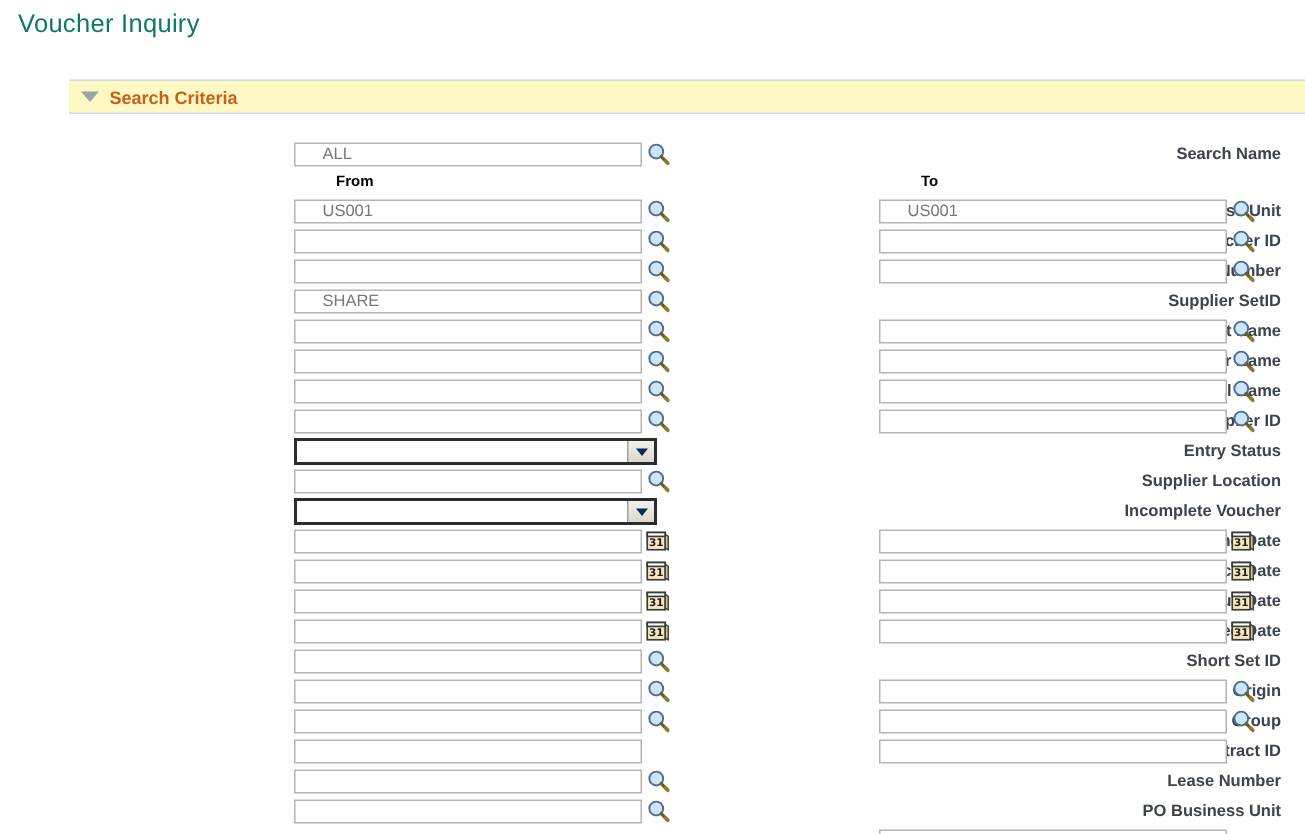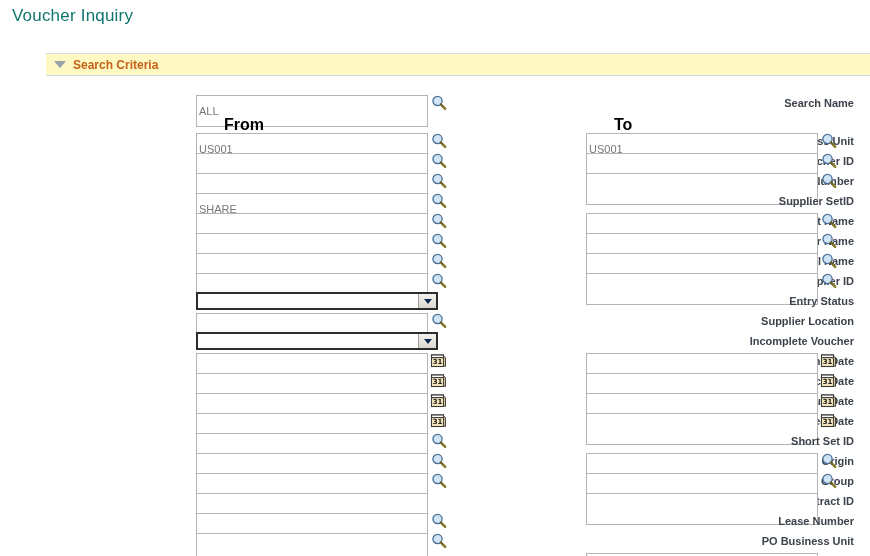--- a/index.html
+++ b/index.html
@@ -80,28 +80,28 @@
     color: #3c434b;
     line-height: 17px;
     padding-right: 16px;
     box-sizing: border-box;
     white-space: nowrap;
   }
 
   .fld {
     position: absolute;
     top: 0;
-    height: 32px;
+    height: 16px;
     box-sizing: border-box;
     border: 1px solid #b4b4b4;
     background: #ffffff;
     font-family: "Liberation Sans", sans-serif;
     font-size: 11px;
     color: #777777;
-    padding: 0 2px;
+    padding: 0 18px;
     line-height: 14px;
     outline: none;
   }
   .fld.from { left: 196px; width: 232px; }
   .fld.to   { left: 586px; width: 232px; }
 
   
   .sel {
     position: absolute;
     left: 196px;
@@ -139,21 +139,21 @@
     height: 17px;
     cursor: pointer;
   }
   .icon.from-icon { left: 430px; }
   .icon.to-icon   { left: 820px; }
 
   
   .colhead {
     position: absolute;
     font-weight: bold;
-    font-size: 16px;
+    font-size: 10px;
     color: #000000;
   }
 
   
   #searchname-row .lbl { width: 196px; }
 </style>
 </head>
 <body>
 
 <div id="page-title">Voucher Inquiry</div>

